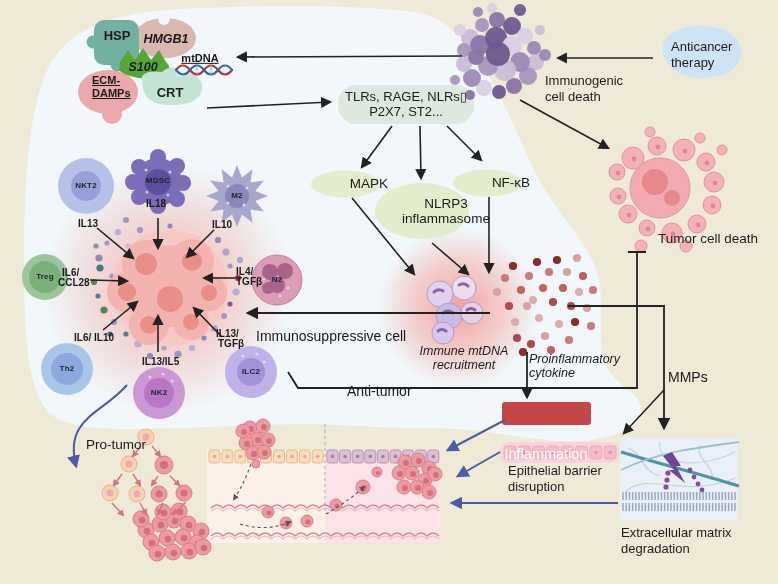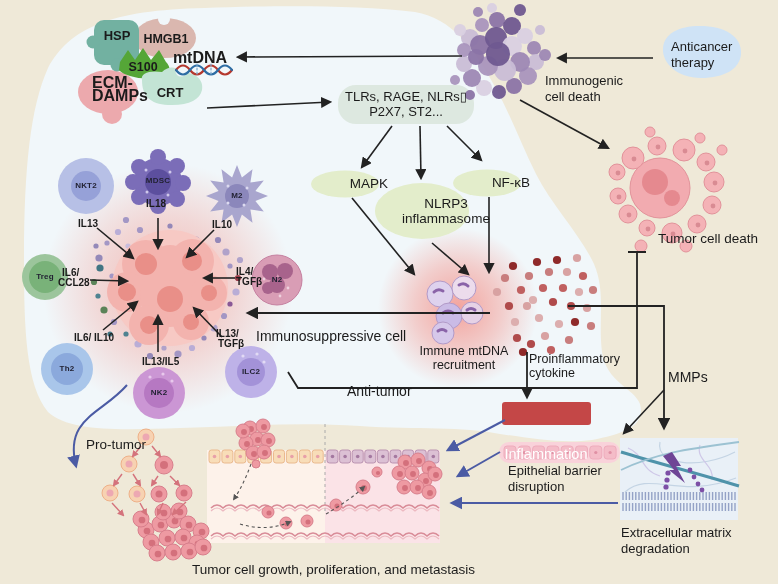--- a/index.html
+++ b/index.html
@@ -3,21 +3,21 @@
 <meta charset="utf-8">
 <style>
   html,body{margin:0;padding:0;background:#efe9d8;}
   .stage{position:relative;width:778px;height:584px;background:#efe9d8;
          font-family:"Liberation Sans",sans-serif;overflow:hidden;}
   svg.layer{position:absolute;left:0;top:0;}
   .lbl{position:absolute;color:#1b1b1b;line-height:1.12;white-space:nowrap;z-index:5;}
   .c{transform:translate(-50%,-50%);text-align:center;}
   .b{font-weight:700;}
   .w5{font-weight:500;}
-  .s12{font-size:16px;} .s125{font-size:12.5px;} .s13{font-size:13px;}
+  .s12{font-size:11px;text-decoration:underline;} .s125{font-size:12.5px;font-style:italic;} .s13{font-size:13px;}
   .s135{font-size:13.5px;margin-left:24px;} .s14{font-size:14px;margin-top:12px;} .s145{font-size:14.5px;}
   .cellname{font-size:8px;font-weight:700;color:#222233;letter-spacing:.2px;}
   .cyt{font-size:10px;font-weight:700;line-height:1.15;}
   .white{color:#ffffff;margin-top:40px;}
 </style>
 </head>
 <body>
 
 <div class="stage">
 
@@ -684,15 +684,14 @@
 <span class="lbl cyt" style="left:74px;top:332px">IL6/ IL10</span>
 <span class="lbl cyt" style="left:142px;top:356px">IL13/IL5</span>
 <span class="lbl cyt" style="left:216px;top:328px">IL13/</span>
 <span class="lbl cyt" style="left:218px;top:338px">TGFβ</span>
 
 <span class="lbl s135" style="left:62px;top:437px">Pro-tumor</span>
 <span class="lbl s13" style="left:508px;top:464px">Epithelial barrier</span>
 <span class="lbl s13" style="left:508px;top:480px">disruption</span>
 <span class="lbl s13" style="left:621px;top:526px">Extracellular matrix</span>
 <span class="lbl s13" style="left:621px;top:542px">degradation</span>
-<span class="lbl s135 w5" style="left:168px;top:562px">Tumor cell growth, proliferation, and metastasis</span>
 
 </div>
 
 </body></html>

